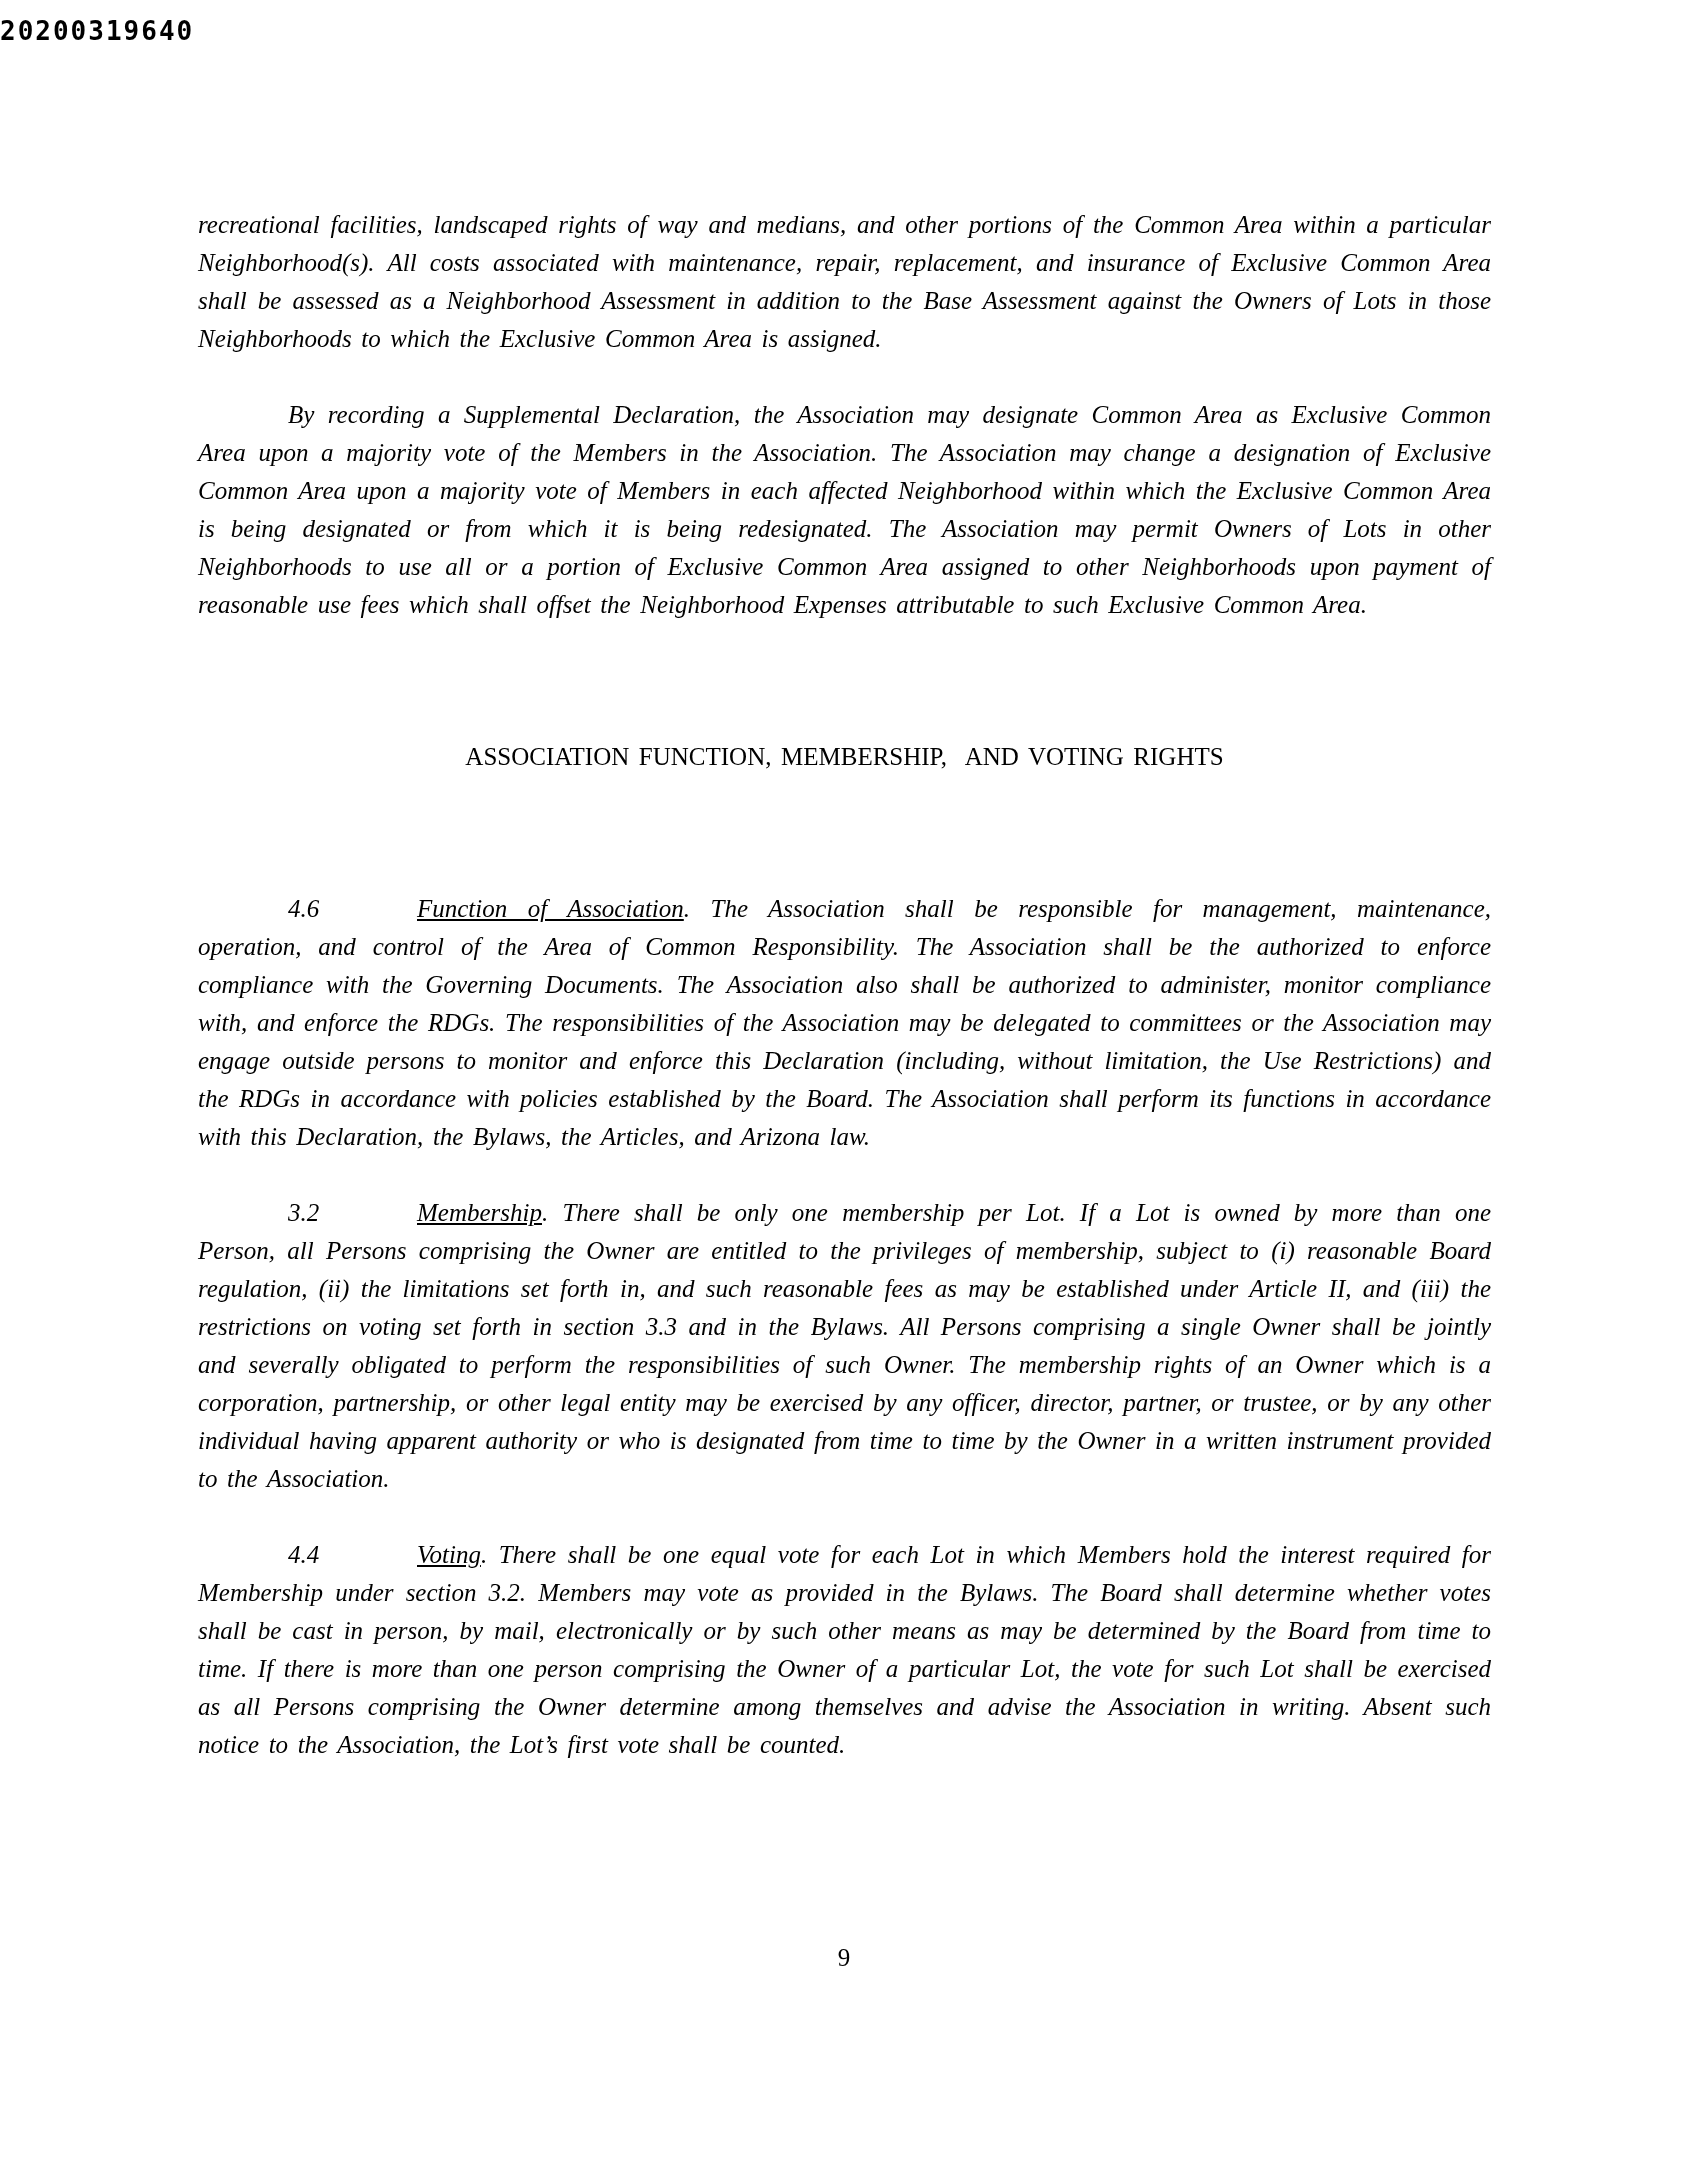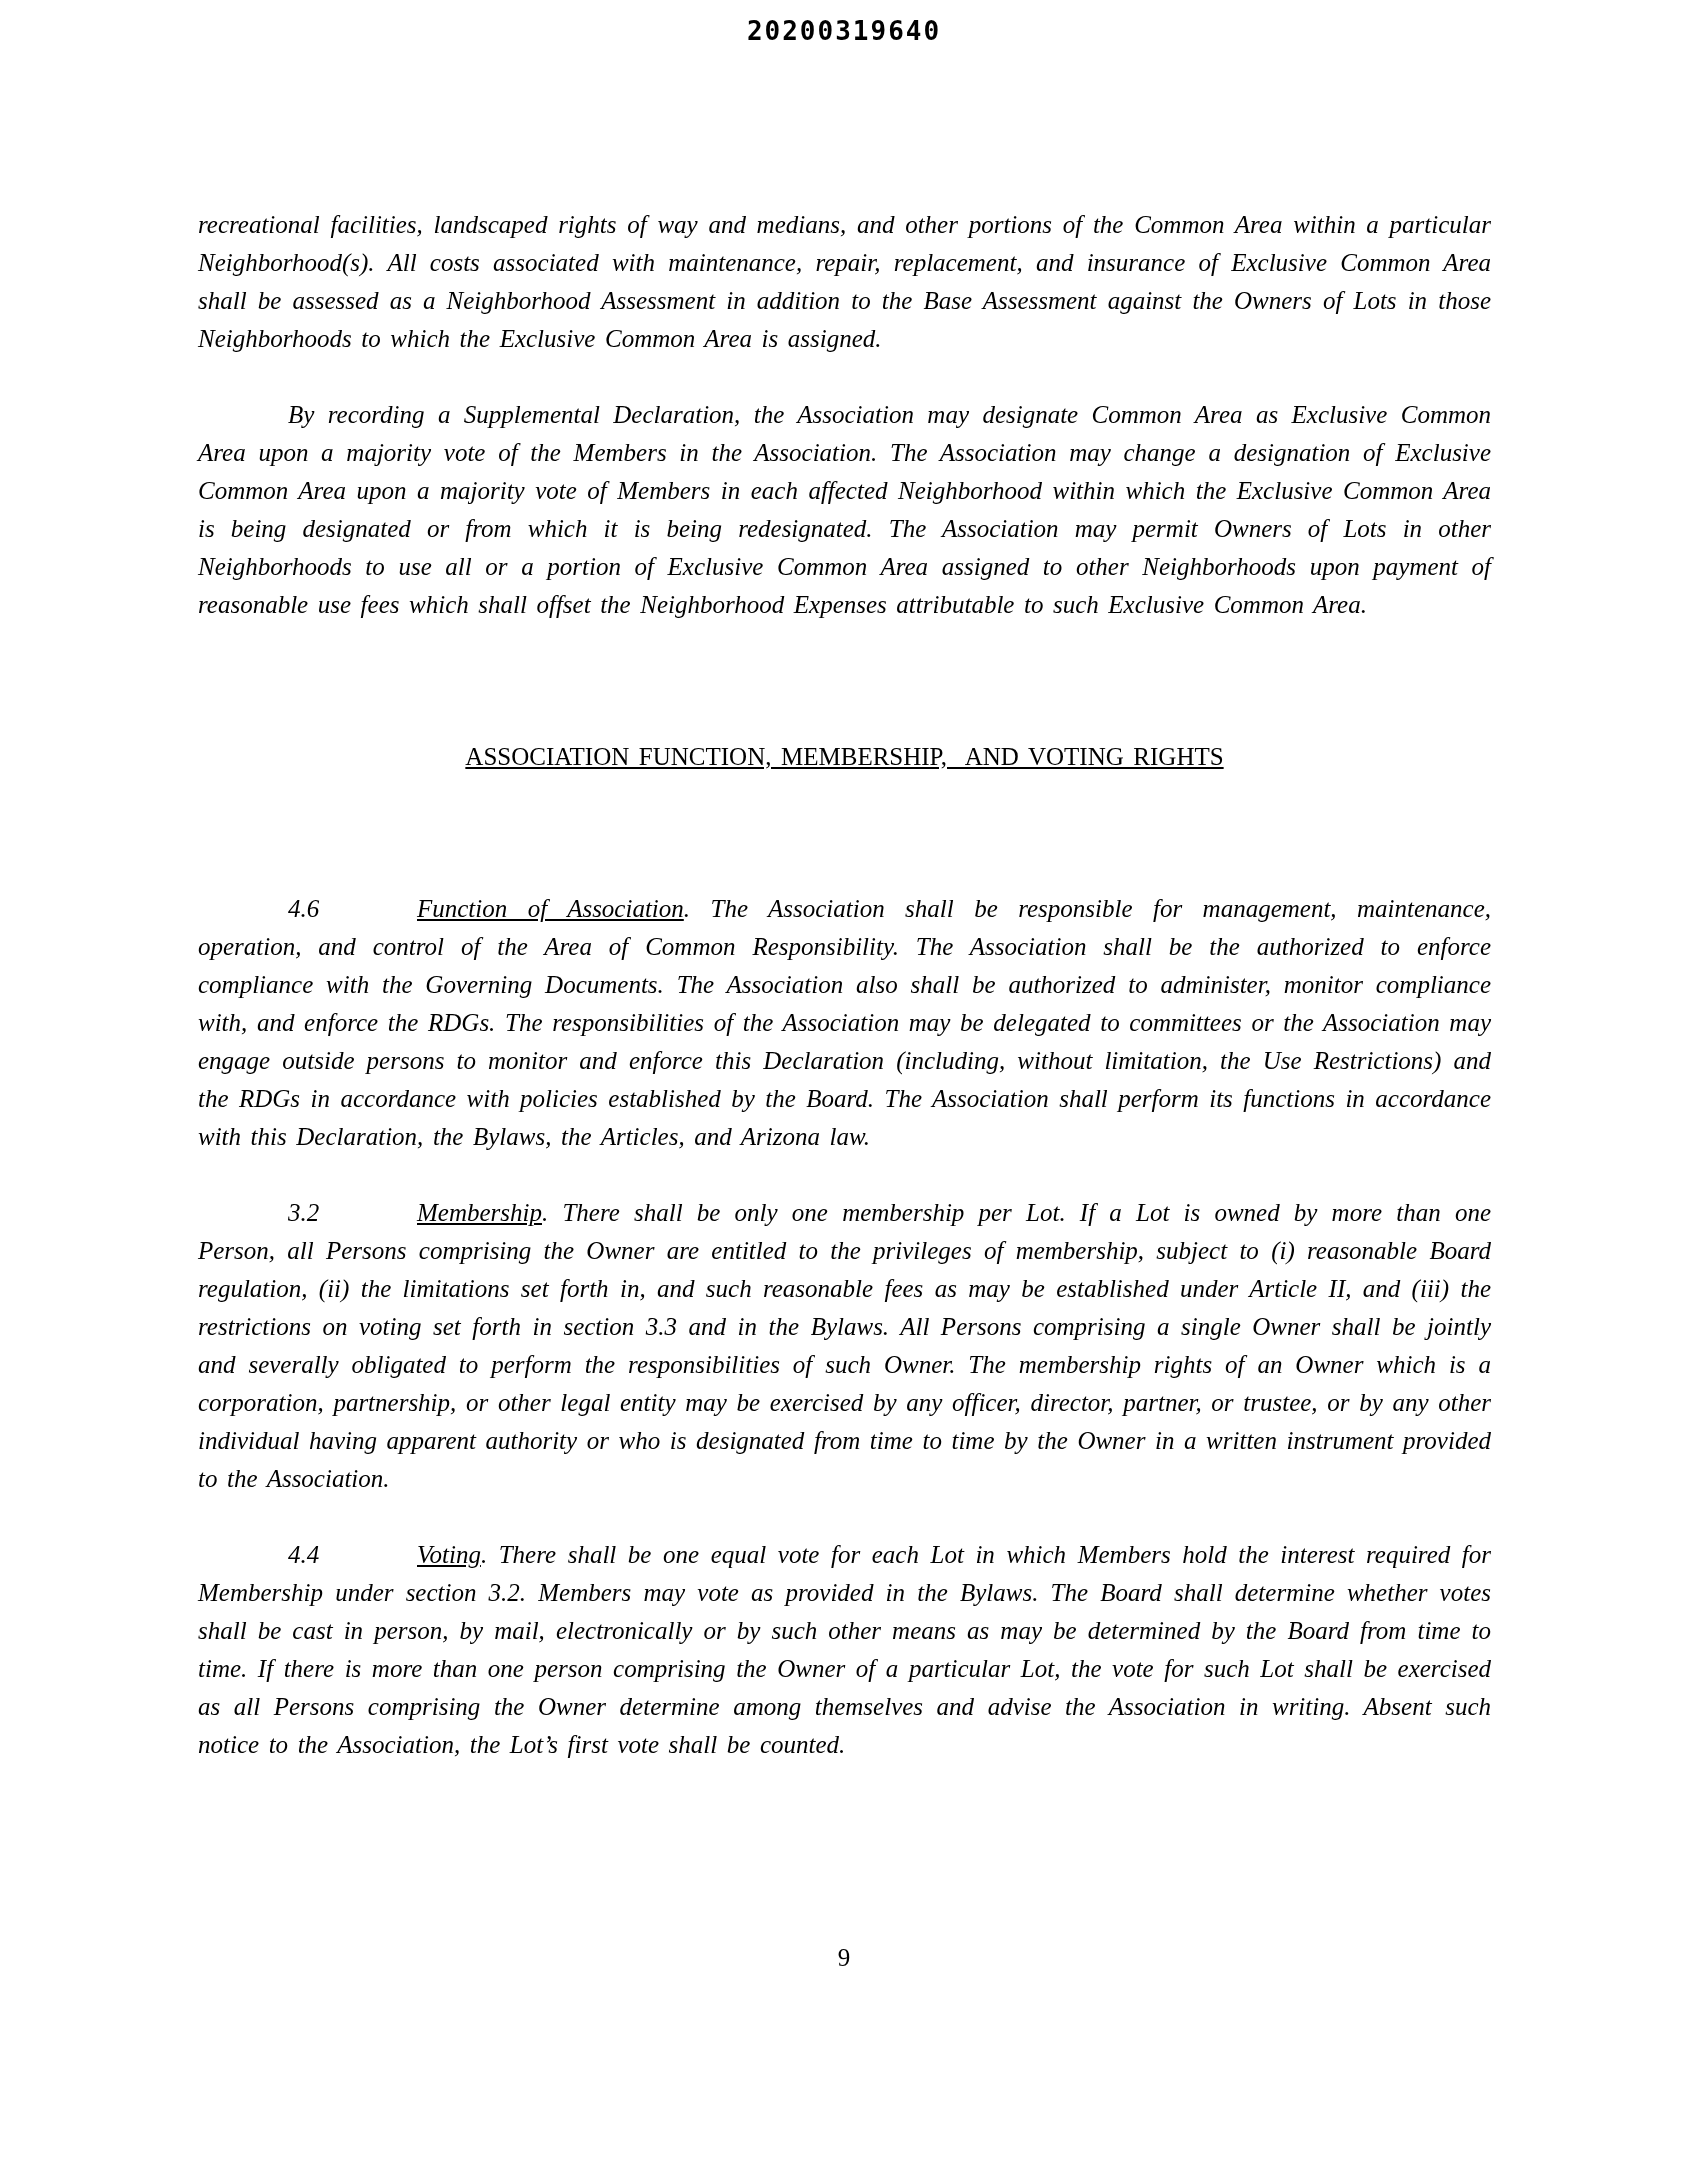--- a/index.html
+++ b/index.html
@@ -13,21 +13,21 @@
     font-family: "Liberation Serif", serif;
     font-size: 25px;
     line-height: 38px;
     overflow: hidden;
   }
   .doc-header {
     position: absolute;
     top: 12px;
     left: 0;
     right: 0;
-    text-align: center;
+    text-align: left;
     font-family: "DejaVu Sans Mono", monospace;
     font-weight: bold;
     font-size: 26px;
     letter-spacing: 2px;
     color: #000000;
   }
   .content {
     position: absolute;
     top: 206px;
     left: 198px;
@@ -37,21 +37,21 @@
   }
   .para { margin-bottom: 38px; font-style: italic; }
   .para.indent { text-indent: 90px; }
   .para.section { text-indent: 90px; }
   .article-heading {
     text-align: center;
     margin-bottom: 38px;
     white-space: pre-wrap;
     word-spacing: 3.3px;
   }
-  .article-line2 { text-decoration: underline; }
+  .article-line2 { }
   .sec-num {
     display: inline-block;
     width: 99px;
     text-indent: 0;
   }
   .sec-title { text-decoration: underline; margin-left: 30px; }
   .page-number {
     position: absolute;
     top: 1939px;
     left: 0;

